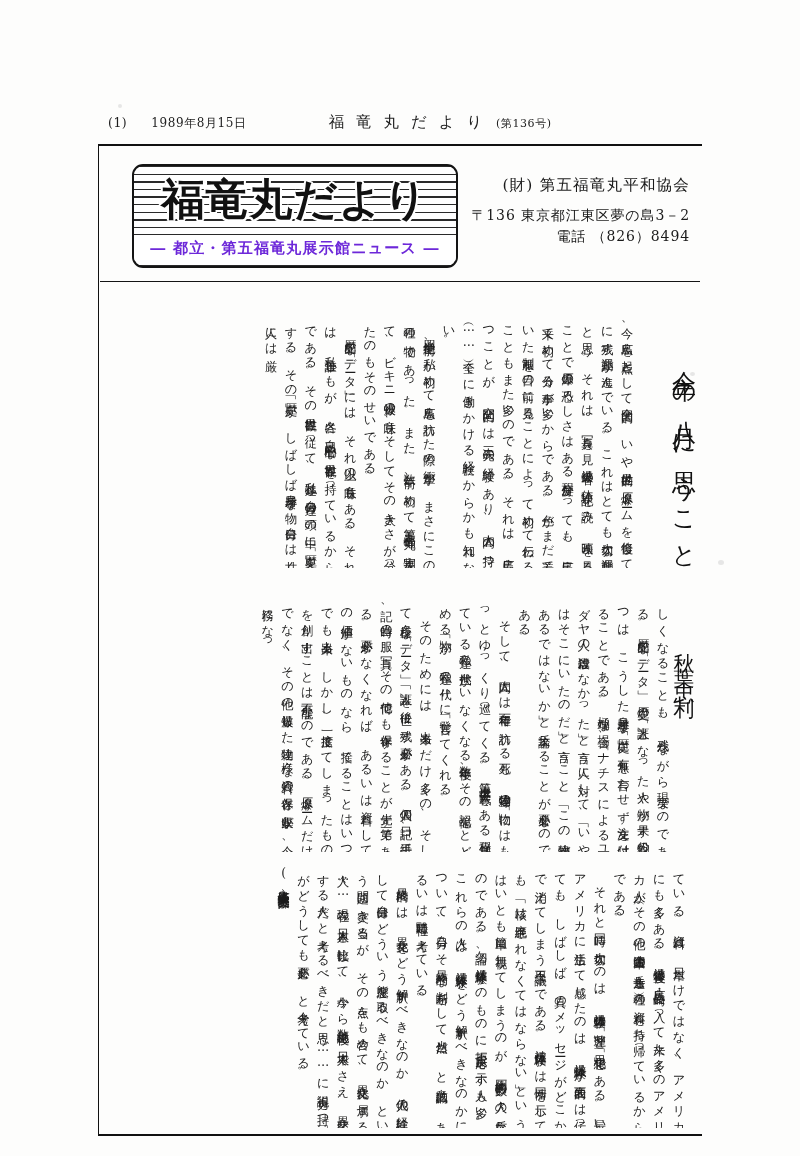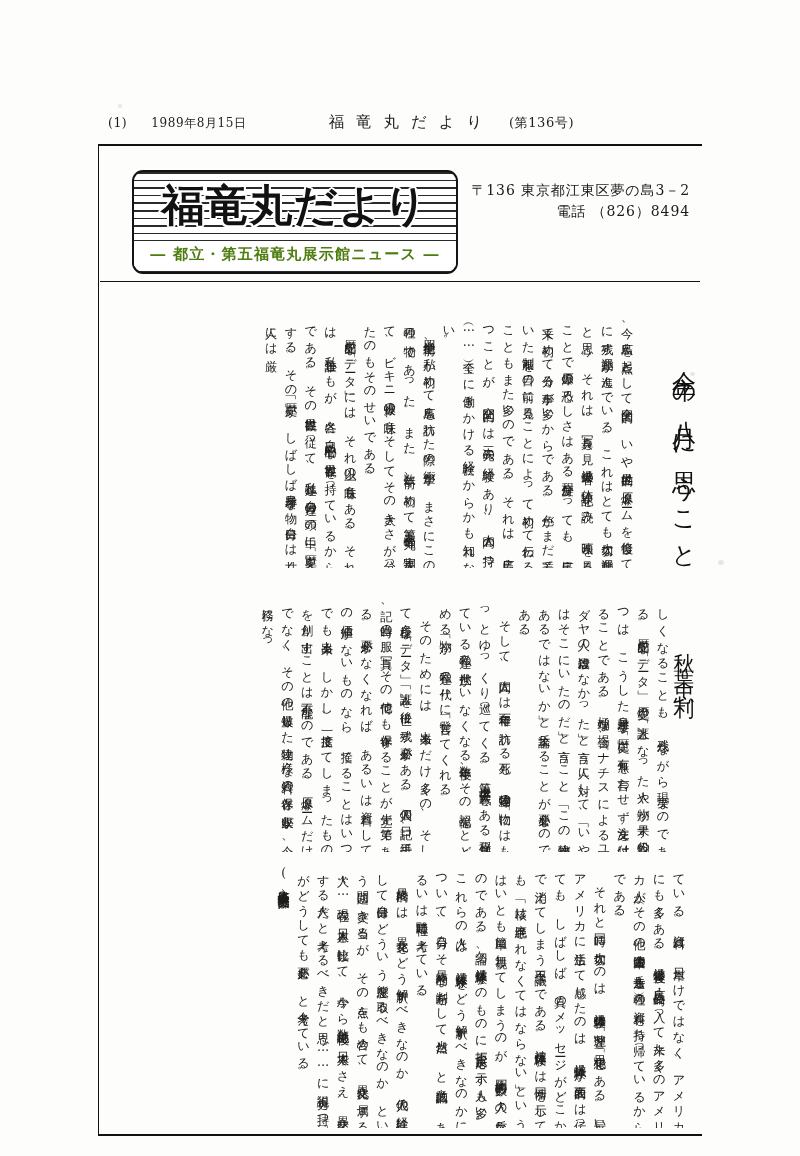--- a/index.html
+++ b/index.html
@@ -41,22 +41,22 @@
   .runhead .issuedate {
     font-size: 12px;
     letter-spacing: .6px;
   }
   .runhead .papername {
     margin-left: 82px;
     font-size: 15.5px;
     letter-spacing: 3.5px;
   }
   .runhead .issueno {
-    margin-left: 23px;
-    font-size: 13px;
+    margin-left: 10px;
+    font-size: 11px;
     letter-spacing: .6px;
   }
 
   
   .frame {
     position: absolute;
     left: 98px;
     top: 144px;
     width: 604px;
     height: 990px;
@@ -70,21 +70,21 @@
     top: 1134px;
     width: 604px;
     height: 0;
     border-top: 2.2px solid #111;
   }
 
   
   .masthead-zone {
     position: absolute;
     left: 100px;
-    top: 156px;
+    top: 150px;
     width: 600px;
     height: 128px;
   }
   .logo-box {
     position: absolute;
     left: 32px;
     top: 14px;
     width: 322px;
     height: 100px;
     border: 2.4px solid #141414;
@@ -121,21 +121,21 @@
     position: absolute;
     left: 0; right: 0;
     bottom: 7px;
     height: 22px;
     display: flex;
     align-items: center;
     justify-content: center;
     font-size: 15px;
     font-weight: bold;
     letter-spacing: 1.2px;
-    color: #4d7c0f;
+    color: #6d28d9;
     background: #ffffff;
     box-shadow: 0 0 0 2px #ffffff;
   }
 
   .pubinfo {
     position: absolute;
     right: 10px;
     top: 24px;
     width: 236px;
     text-align: right;
@@ -257,20 +257,21 @@
   <div class="frame-bottom"></div>
 
   <div class="masthead-zone">
 
     <div class="logo-box">
       <div class="logo-title">福竜丸だより</div>
       <div class="logo-sub">― 都立・第五福竜丸展示館ニュース ―</div>
     </div>
 
     <div class="pubinfo">
+      <div class="org">(財) 第五福竜丸平和協会</div>
       <div class="addr1">〒136 東京都江東区夢の島3－2</div>
       <div class="tel">電話 （826）8494</div>
     </div>
   </div>
 
   <div class="mast-rule"></div>
 
   <div class="headline">今年の八月に思うこと</div>
   <div class="byline-name">秋葉忠利</div>
 

